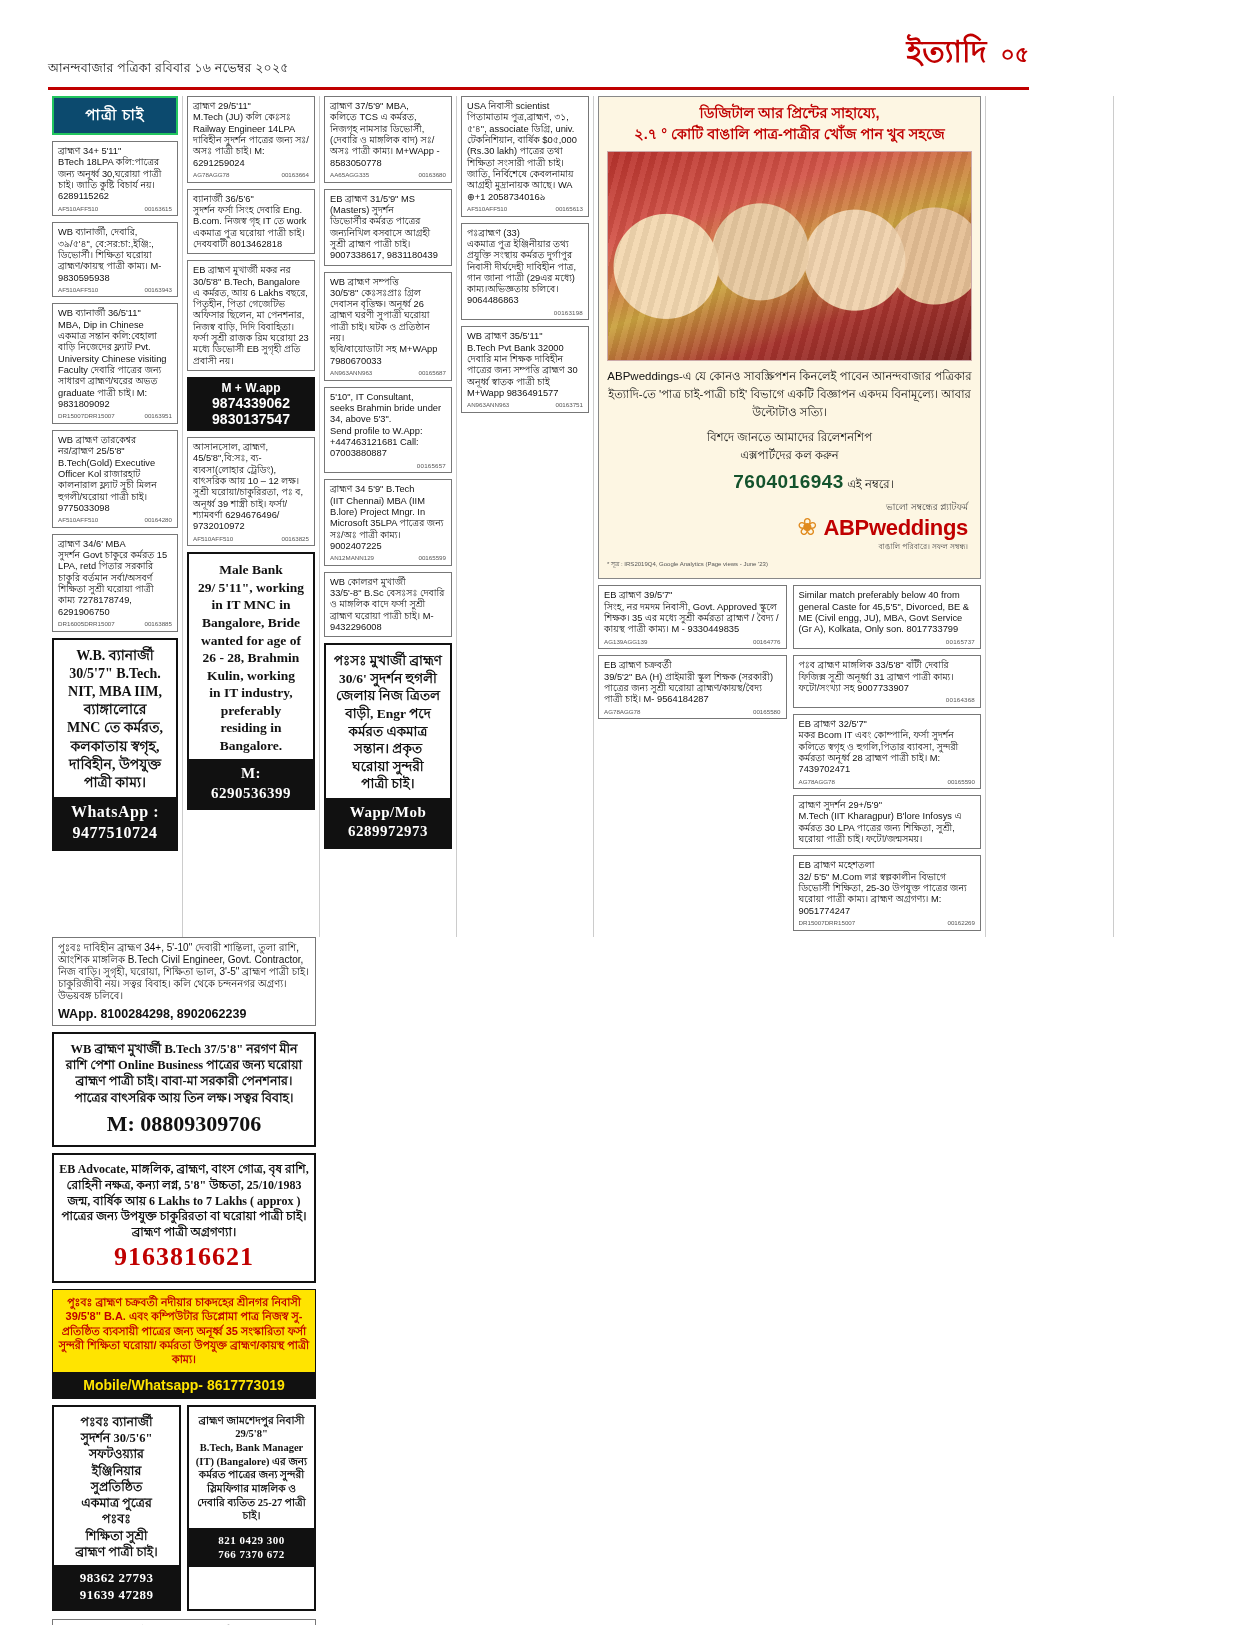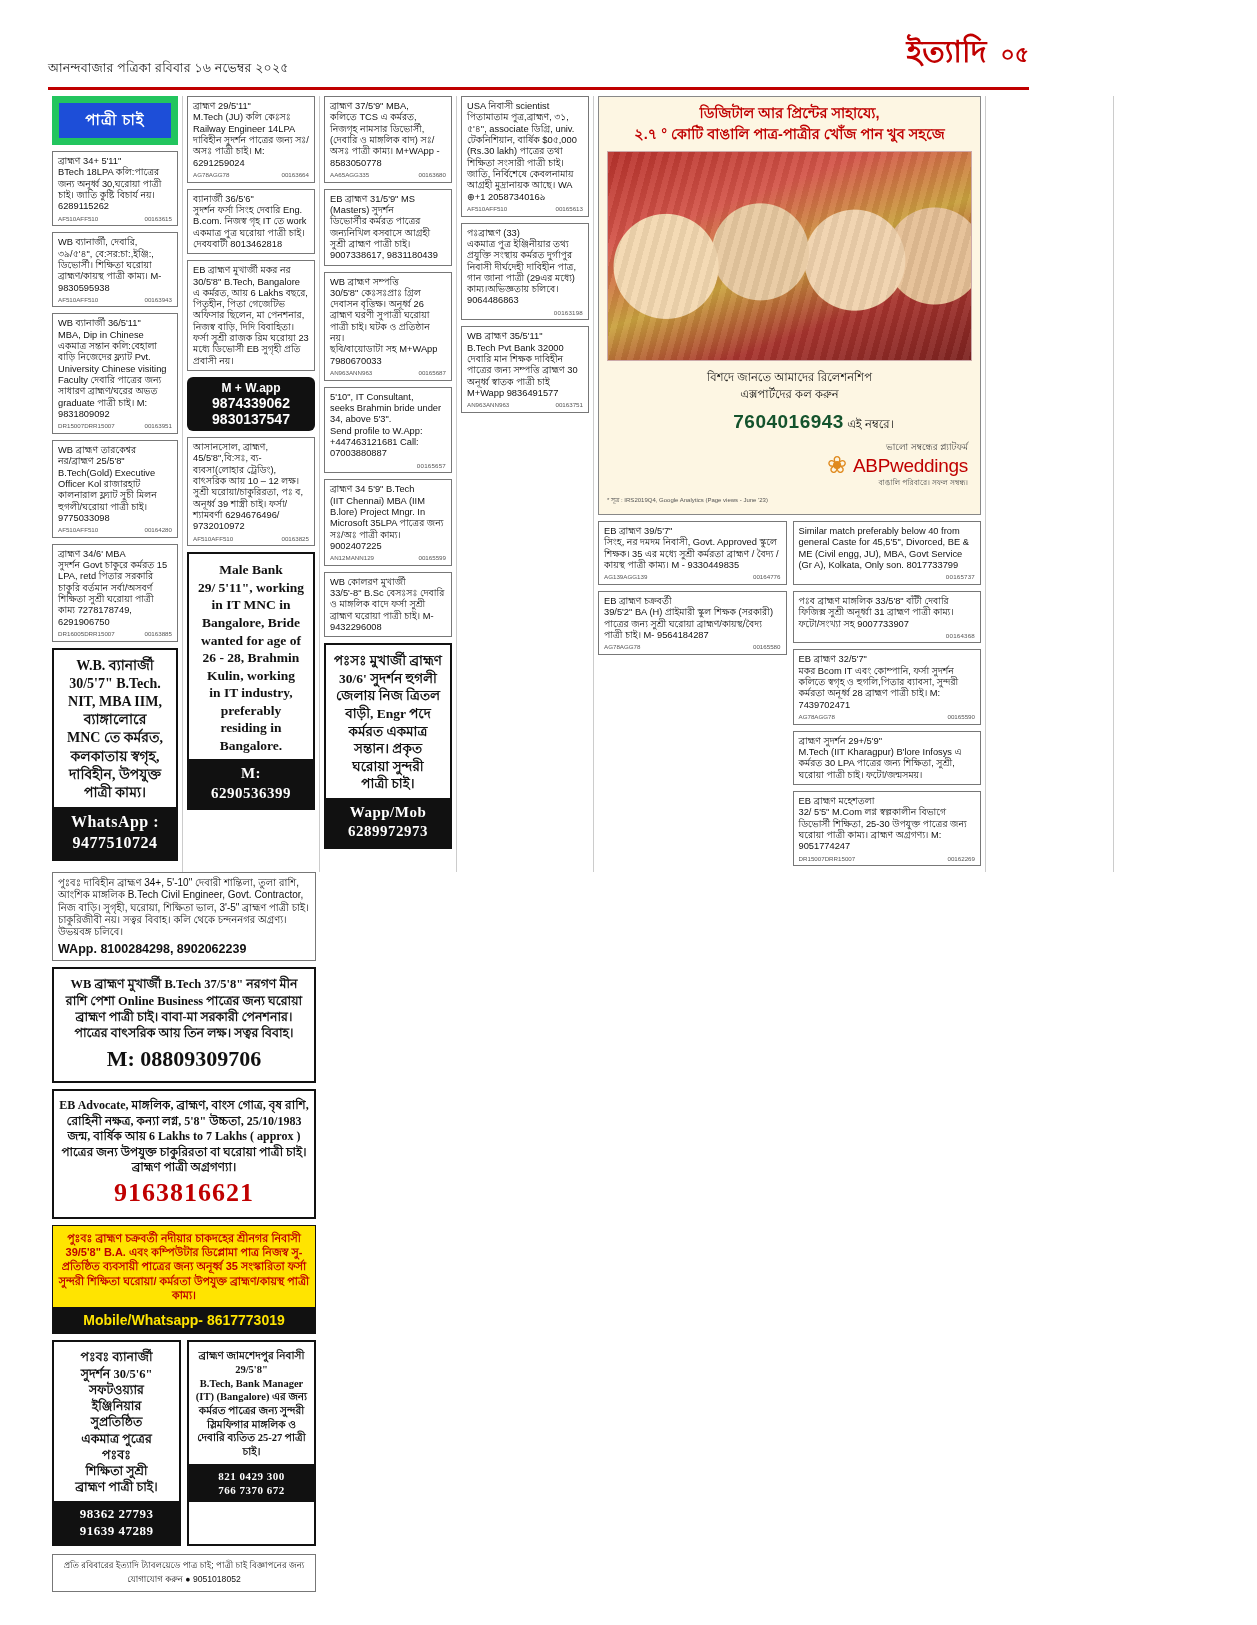--- a/index.html
+++ b/index.html
@@ -23,49 +23,49 @@
 
   
   .classifieds { display:grid; grid-template-columns: 135px 137px 137px 137px 392px 128px 128px; gap:0px; padding:0 10px 0 22px; }
   .col { padding:0 4px; border-right:1px solid #ccc; }
   .col:last-child { border-right:none; }
 
   .ad { border:1px solid #777; margin:0 0 6px 0; padding:4px 5px 3px 5px; font-size:9.3px; line-height:1.22; color:#111; }
   .ad .code { font-size:6.2px; color:#555; text-align:right; display:block; margin-top:2px; letter-spacing:.2px; }
   .ad .code2 { font-size:6.2px; color:#555; display:flex; justify-content:space-between; margin-top:2px; }
 
-  .banner-red { background:#1d4ed8; color:#fff; text-align:center; font-weight:bold; font-size:15px; padding:5px 0; margin-bottom:6px; border:7px solid #22c55e; letter-spacing:1px; }
+  .banner-red { background:#0c4a6e; color:#fff; text-align:center; font-weight:bold; font-size:15px; padding:5px 0; margin-bottom:6px; border:2px solid #22c55e; letter-spacing:1px; }
 
   .big-ad { border:2px solid #111; text-align:center; font-weight:bold; line-height:1.3; padding:7px 5px; margin-bottom:6px; }
   .big-ad .phone { display:block; background:#111; color:#fff; margin:5px -5px -7px -5px; padding:5px 2px; font-size:16px; letter-spacing:.5px; }
   .big-ad .phone.two { font-size:15px; }
 
   .serif { font-family:"Liberation Serif", serif; }
 
-  .phone-black { background:#111; color:#fff; text-align:center; font-weight:bold; padding:4px 2px; font-size:14px;border-radius:6px; }
+  .phone-black { background:#111; color:#fff; text-align:center; font-weight:bold; padding:4px 2px; font-size:14px; }
 
   
   .feature { border:1px solid #888; background:#fdf6e3; padding:6px 8px 8px 8px; margin-bottom:6px; }
   .feature .f-head { text-align:center; color:#c00000; font-weight:bold; font-size:14.5px; line-height:1.45; margin-bottom:6px; }
   .feature .f-photo { height:210px; margin:0 0 7px 0; border:1px solid #caa; position:relative; overflow:hidden;
       background:
         radial-gradient(circle at 16% 55%, #f3d8b0 0 52px, rgba(0,0,0,0) 53px),
         radial-gradient(circle at 42% 48%, #e8c9a0 0 48px, rgba(0,0,0,0) 49px),
         radial-gradient(circle at 68% 52%, #f0d2ad 0 50px, rgba(0,0,0,0) 51px),
         radial-gradient(circle at 90% 50%, #e5bf95 0 48px, rgba(0,0,0,0) 49px),
         linear-gradient(160deg,#b8322c 0%, #d4564a 28%, #caa23f 52%, #a8342e 74%, #7d2320 100%); }
   .feature .f-photo:after { content:""; position:absolute; inset:0;
       background:repeating-linear-gradient(105deg, rgba(255,255,255,.06) 0 6px, rgba(0,0,0,.05) 6px 12px); }
   .feature .f-body { font-size:11.5px; color:#111; line-height:1.55; text-align:center; }
   .feature .f-cta { text-align:center; font-size:11.5px; margin-top:8px; line-height:1.5; }
   .feature .f-phone { color:#14532d; font-weight:bold; font-size:19px; letter-spacing:.5px;margin-left:48px; }
   .feature .f-foot { font-size:6px; color:#555; margin-top:6px; }
   .abp-logo { text-align:right; padding-right:4px; }
   .abp-logo .mark { font-size:9px; color:#444; }
-  .abp-logo .word { font-size:19px; font-weight:normal; color:#1a3a8f; letter-spacing:-.3px; }
+  .abp-logo .word { font-size:22px; font-weight:bold; color:#1a3a8f; letter-spacing:-.3px; }
   .abp-logo .word span { color:#c00000; }
   .abp-logo .tag { font-size:7.5px; color:#444; }
   .butterfly { font-size:24px; color:#e08a1e; line-height:1; }
 
   .two-col-mid { display:grid; grid-template-columns:1fr 1fr; gap:6px; }
 
   .yellowbox { background:#ffe400; border:1px solid #111; text-align:center; font-weight:bold; font-size:11px; line-height:1.3; padding:5px 4px; margin-bottom:6px; }
   .yellowbox .red { color:#c00000; }
 
   .footnote { border:1px solid #777; font-size:8.6px; text-align:center; padding:4px; margin-top:2px; }
@@ -221,20 +221,21 @@
             <span>AN963ANN963</span>
             <span>00163751</span>
           </span></div>
     </div>
 
     <div class="col">
       <div class="feature">
         <div class="f-head" style="white-space:pre-line">ডিজিটাল আর প্রিন্টের সাহায্যে,
 ২.৭ ° কোটি বাঙালি পাত্র-পাত্রীর খোঁজ পান খুব সহজে</div>
         <div class="f-photo"></div>
+        <div class="f-body">ABPweddings-এ যে কোনও সাবস্ক্রিপশন কিনলেই পাবেন আনন্দবাজার পত্রিকার ইত্যাদি-তে 'পাত্র চাই-পাত্রী চাই' বিভাগে একটি বিজ্ঞাপন একদম বিনামূল্যে। আবার উল্টোটাও সত্যি।</div>
         <div class="f-cta">
           <div>বিশদে জানতে আমাদের রিলেশনশিপ</div>
           <div>এক্সপার্টদের কল করুন</div>
           <div style="margin-top:4px;">
             <span class="f-phone">7604016943</span>
             <span>এই নম্বরে।</span>
           </div>
         </div>
         <div style="display:flex;align-items:center;justify-content:flex-end;gap:6px;margin-top:4px;">
           <span class="butterfly">❀</span>

